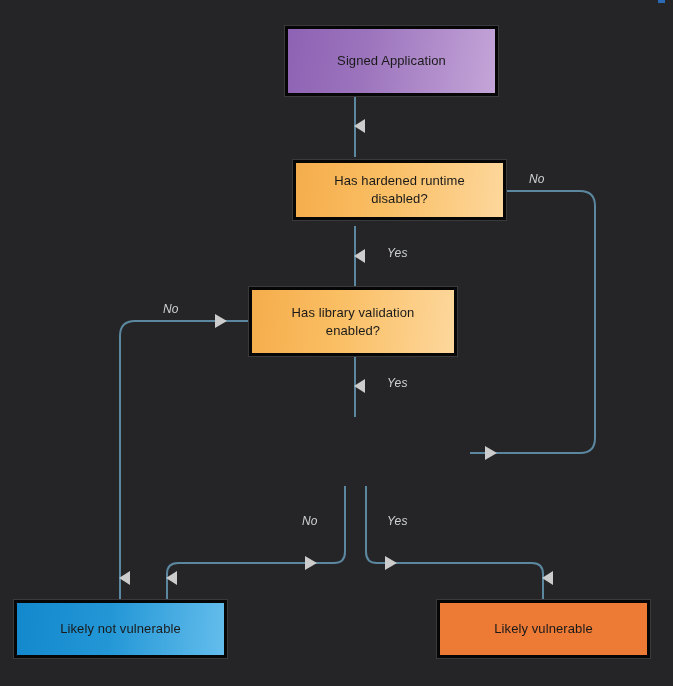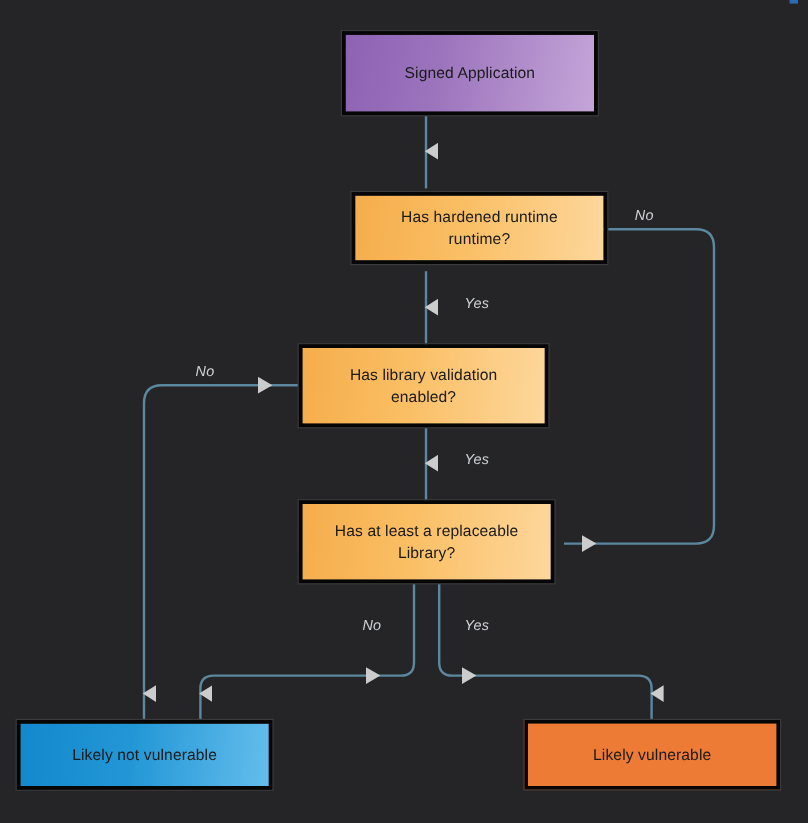--- a/index.html
+++ b/index.html
@@ -120,37 +120,31 @@
     </g>
   </svg>
 
   <div class="node node-purple" style="left:249px; top:26px; width:213px; height:70px;">
     <span>Signed Application</span>
   </div>
 
   <div class="node node-orange-grad" style="left:249px; top:160px; width:213px; height:60px;margin-left:44px;">
     <span>
       <span>Has hardened runtime</span><br>
-      <span>runtime?</span>
+      <span>disabled?</span>
     </span>
   </div>
 
   <div class="node node-orange-grad" style="left:249px; top:287px; width:208px; height:69px;">
     <span>
       <span>Has library validation</span><br>
       <span>enabled?</span>
     </span>
   </div>
 
-  <div class="node node-orange-grad" style="left:249px; top:417px; width:213px; height:69px;">
-    <span>
-      <span>Has at least a replaceable</span><br>
-      <span>Library?</span>
-    </span>
-  </div>
 
   <div class="node node-blue" style="left:14px; top:600px; width:213px; height:58px;">
     <span>Likely not vulnerable</span>
   </div>
 
   <div class="node node-orange" style="left:437px; top:600px; width:213px; height:58px;">
     <span>Likely vulnerable</span>
   </div>
 
   <div class="edge-label" style="left:529px; top:172px;">No</div>

